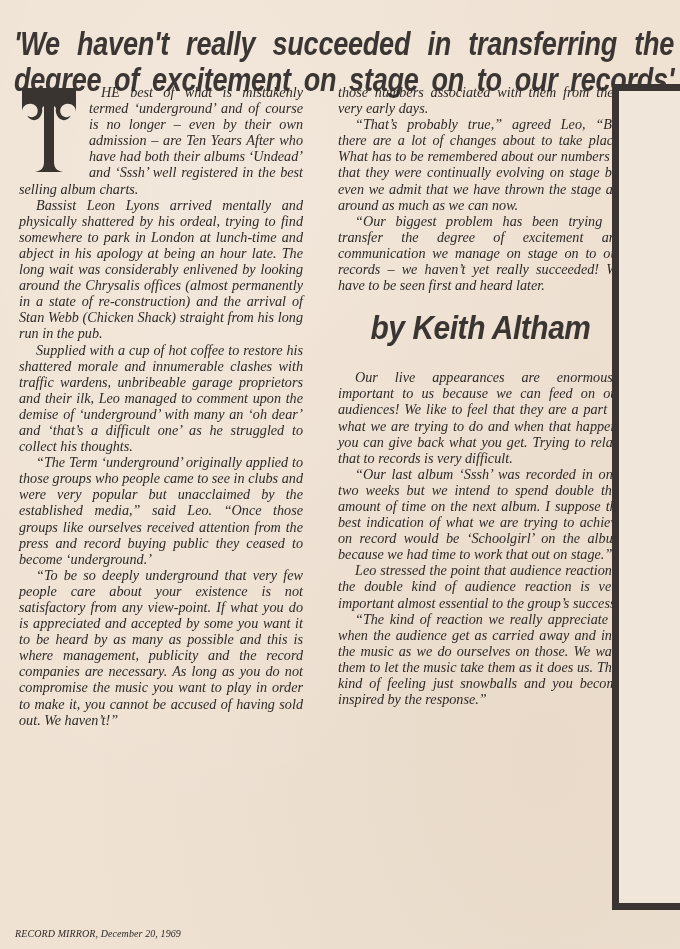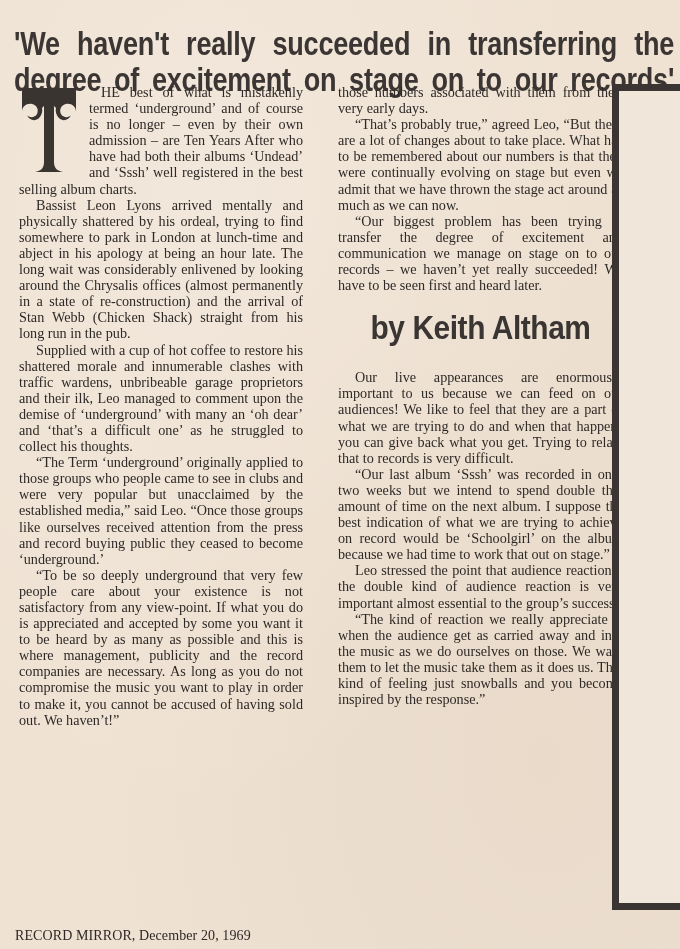--- a/index.html
+++ b/index.html
@@ -15,20 +15,21 @@
     color: #2a2522;
   }
   .page {
     position: absolute;
     left: 0; top: 0;
     width: 680px; height: 949px;
     background:
       radial-gradient(ellipse at 30% 20%, rgba(255,255,255,0.18), rgba(0,0,0,0) 60%),
       radial-gradient(ellipse at 80% 80%, rgba(180,150,120,0.10), rgba(0,0,0,0) 60%),
       #efe2d3;
+    font-style: italic;
   }
   .headline {
     position: absolute;
     left: 14px;
     top: 4px;
     width: 660px;
     font-family: "Liberation Sans", sans-serif;
     font-weight: bold;
     font-size: 33px;
     line-height: 36px;
@@ -89,21 +90,21 @@
     border-right: none;
     box-sizing: border-box;
     background: #f1e6da;
   }
 
   .footer {
     position: absolute;
     left: 15px;
     top: 928px;
     font-family: "Liberation Serif", serif;
-    font-size: 14px;
+    font-size: 10px;
     color: #2e2926;
     letter-spacing: 0.1px;
     text-align: right;
   }
 </style>
 </head>
 <body>
 
 <div class="page">
 

